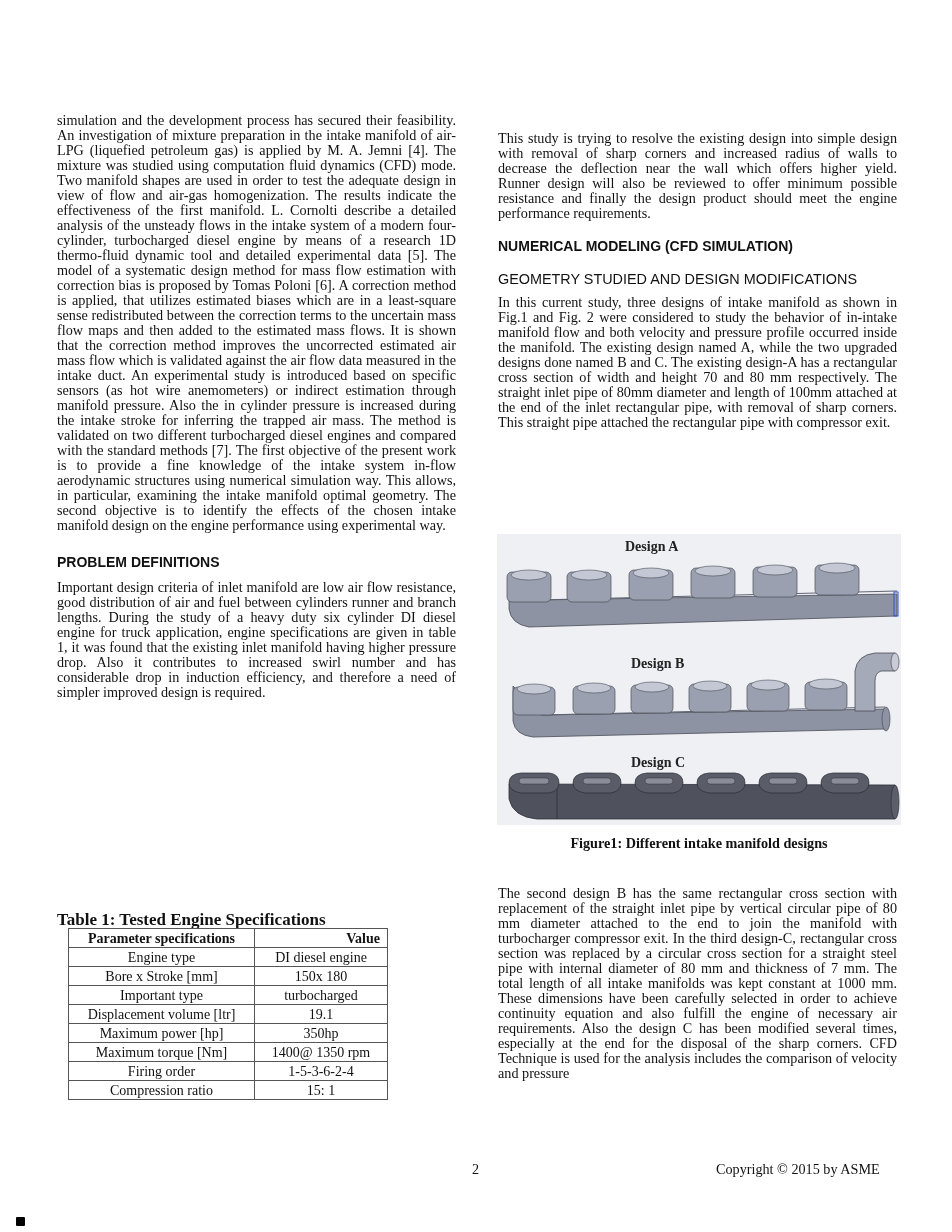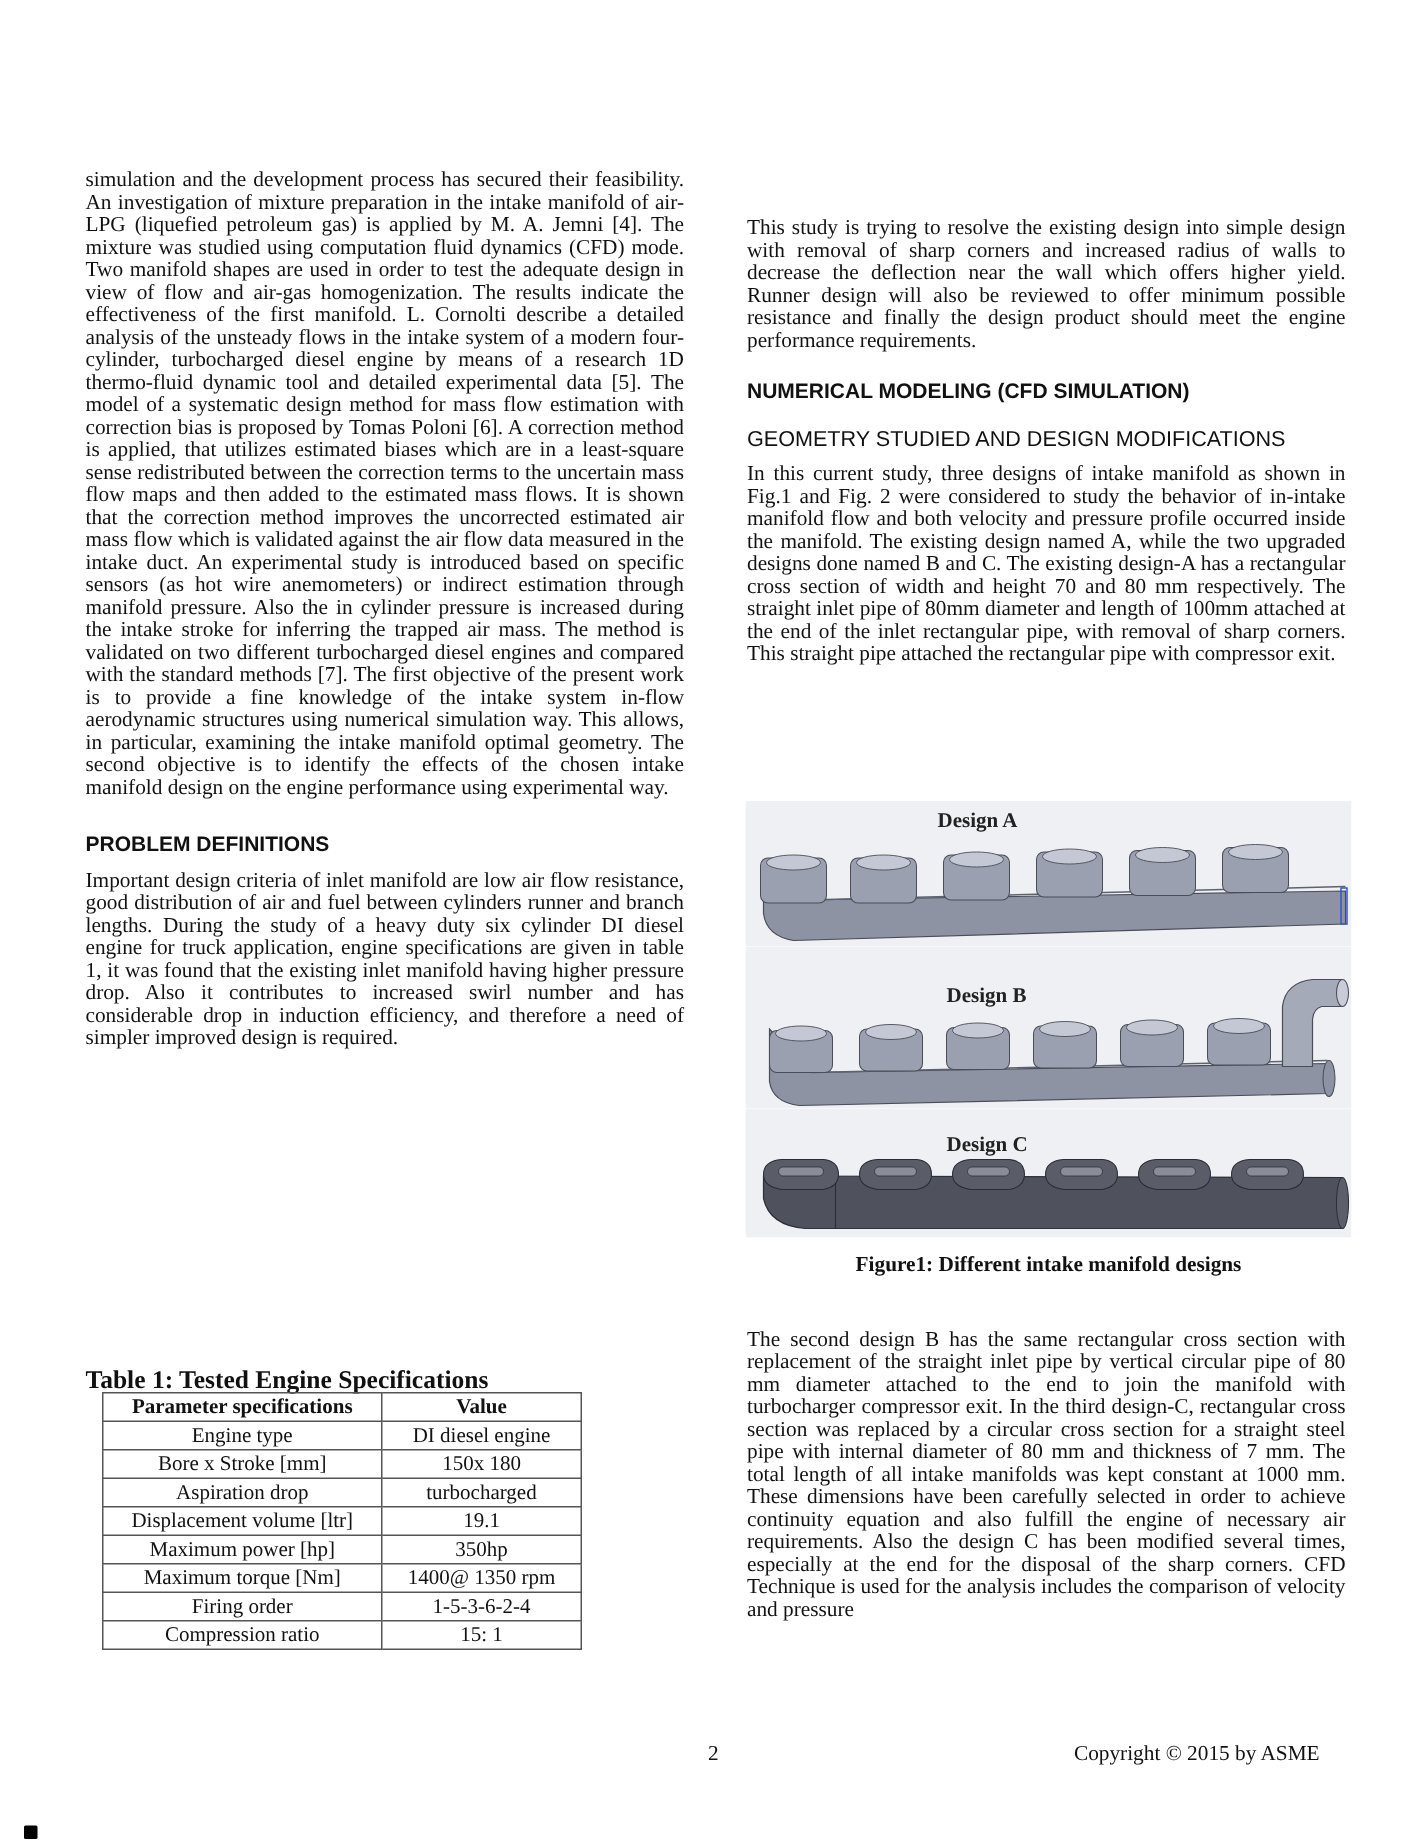--- a/index.html
+++ b/index.html
@@ -1,28 +1,28 @@
 <!DOCTYPE html>
 <html><head>
 <meta charset="utf-8">
 <style>
   html, body { margin: 0; padding: 0; background: #ffffff; }
   body { width: 952px; height: 1232px; position: relative; overflow: hidden;
          font-family: "Liberation Serif", serif; color: #111; }
   .col { position: absolute; font-size: 14.2px; line-height: 15px; text-align: justify; }
   .col-left { left: 57px; top: 113px; width: 399px; }
-  .col-right { left: 498px; top: 145px; width: 399px; }
+  .col-right { left: 498px; top: 131px; width: 399px; }
   p { margin: 0; }
   .h-sec { font-family: "Liberation Sans", sans-serif; font-weight: bold; font-size: 14px; margin: 0; text-align: left; }
   .h-sub { font-family: "Liberation Sans", sans-serif; font-weight: normal; font-size: 14.4px; margin: 0; text-align: left; }
   .tbl-caption { font-weight: bold; font-size: 17px; position: absolute; left: 57px; top: 910px; }
   table { position: absolute; left: 68px; top: 928px; border-collapse: collapse; font-size: 14px; line-height: 16px; }
   td, th { border: 1px solid #555; padding: 1px 7px 0 7px; text-align: center; height: 17px; }
   th { font-weight: bold; text-align: center; }
-  th.vcol { text-align: center; }
+  th.vcol { text-align: right; }
   td.c1 { width: 171px; }
   td.c2 { width: 118px; }
   .figure { position: absolute; left: 497px; top: 534px; width: 404px; height: 291px; }
   .fig-panel { position: absolute; left: 0; width: 404px; overflow: hidden; }
   .fig-caption { position: absolute; left: 497px; top: 835px; width: 404px; text-align: center; font-weight: bold; font-size: 14.2px; }
   .footer-page { position: absolute; left: 472px; top: 1161px; font-size: 14.2px; }
   .footer-copy { position: absolute; left: 716px; top: 1161px; font-size: 14.2px; }
   .corner-mark { position: absolute; left: 16px; top: 1217px; width: 9px; height: 9px; background: #000; border-radius: 1px; }
   .label-design { font-family: "Liberation Serif", serif; font-weight: bold; font-size: 14px; fill: #222; }
 </style>
@@ -48,21 +48,21 @@
   <tbody id="spec-body">
       <tr>
         <td class="c1">Engine type</td>
         <td class="c2">DI diesel engine</td>
       </tr>
       <tr>
         <td class="c1">Bore x Stroke [mm]</td>
         <td class="c2">150x 180</td>
       </tr>
       <tr>
-        <td class="c1">Aspiration drop</td>
+        <td class="c1">Important type</td>
         <td class="c2">turbocharged</td>
       </tr>
       <tr>
         <td class="c1">Displacement volume [ltr]</td>
         <td class="c2">19.1</td>
       </tr>
       <tr>
         <td class="c1">Maximum power [hp]</td>
         <td class="c2">350hp</td>
       </tr>

